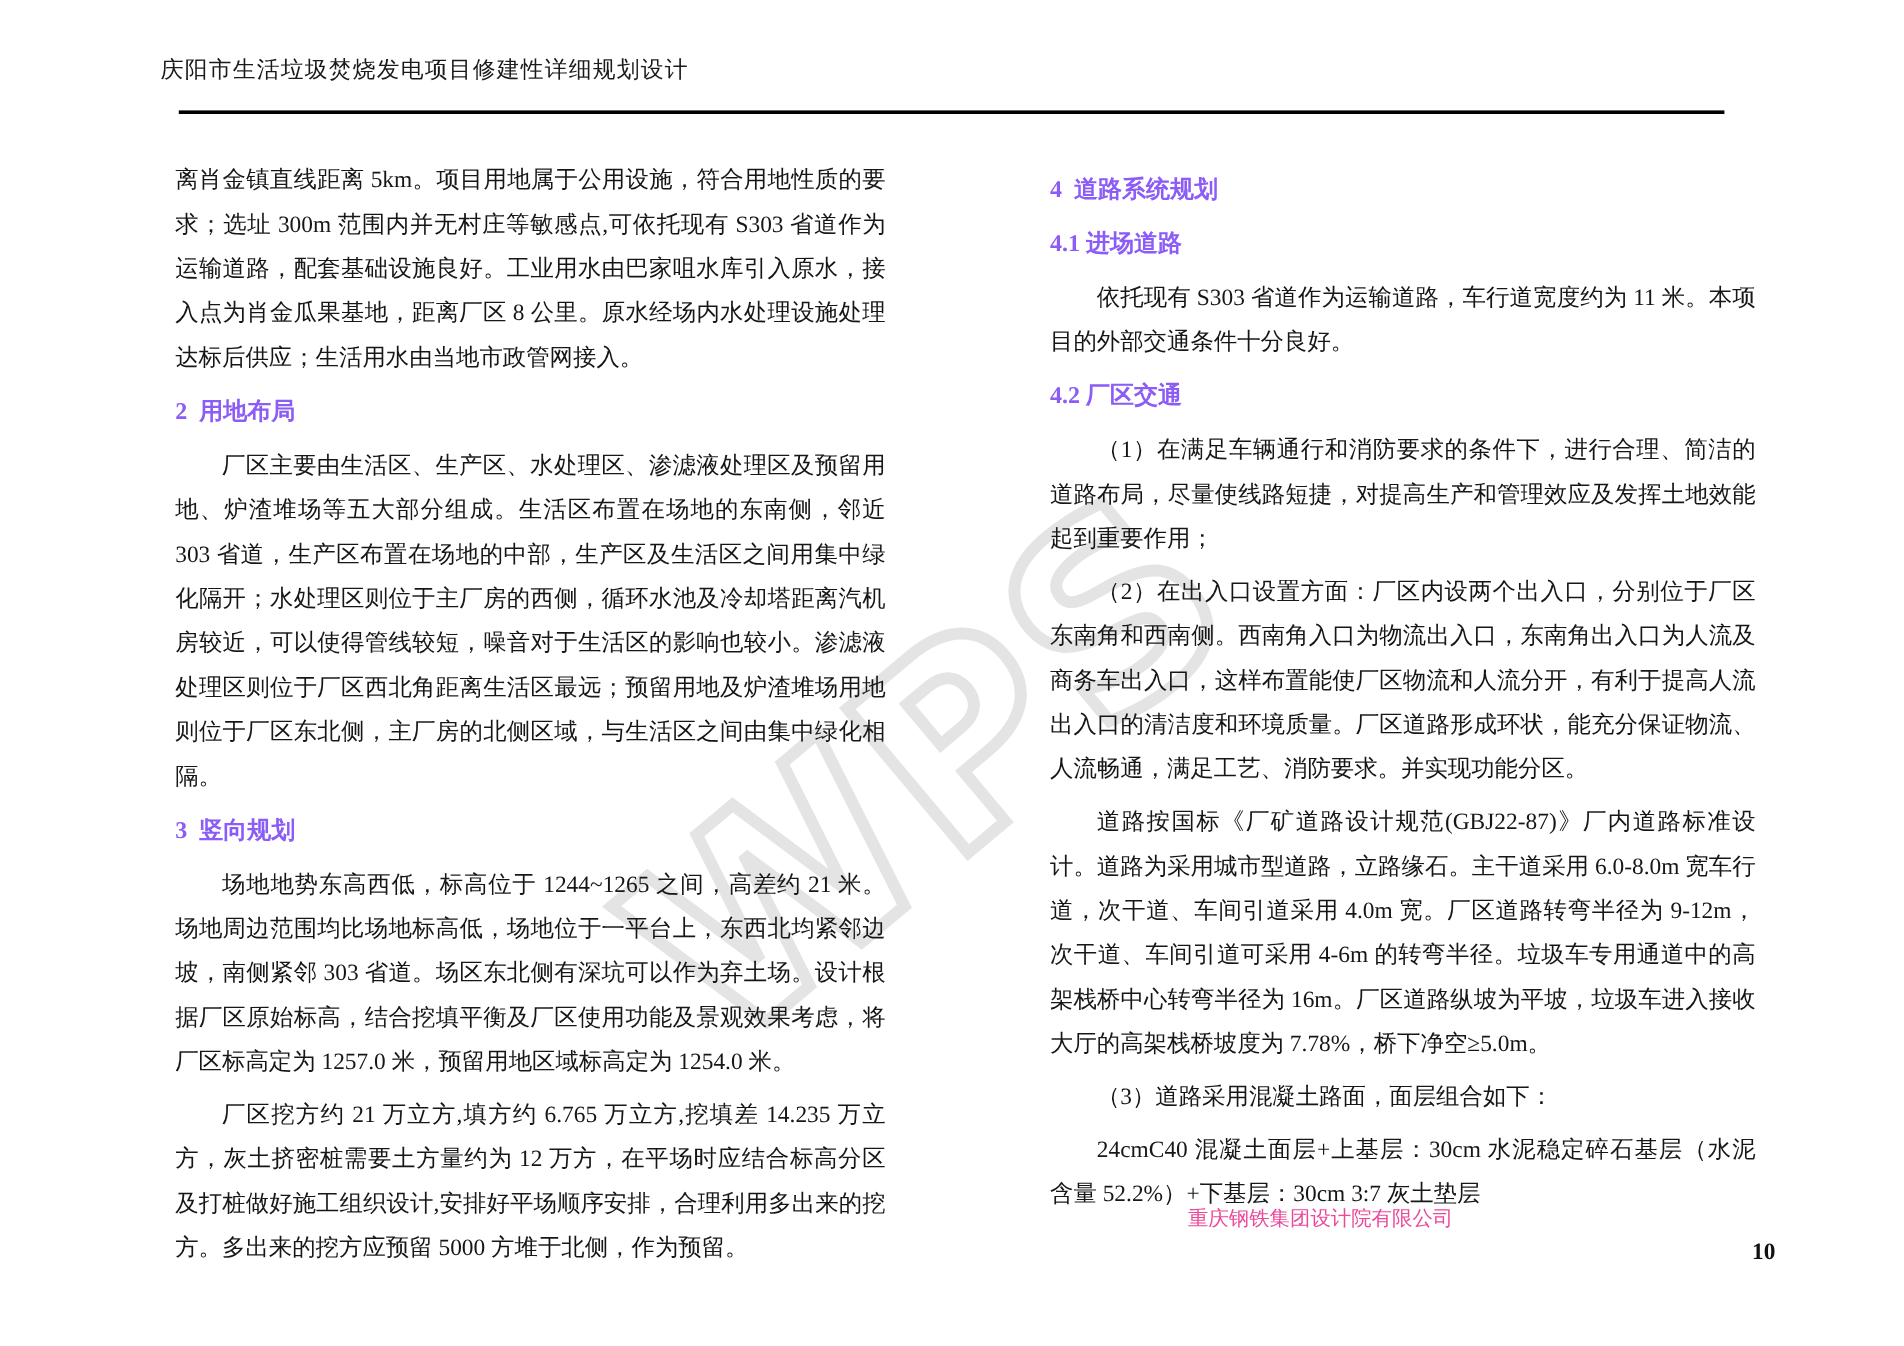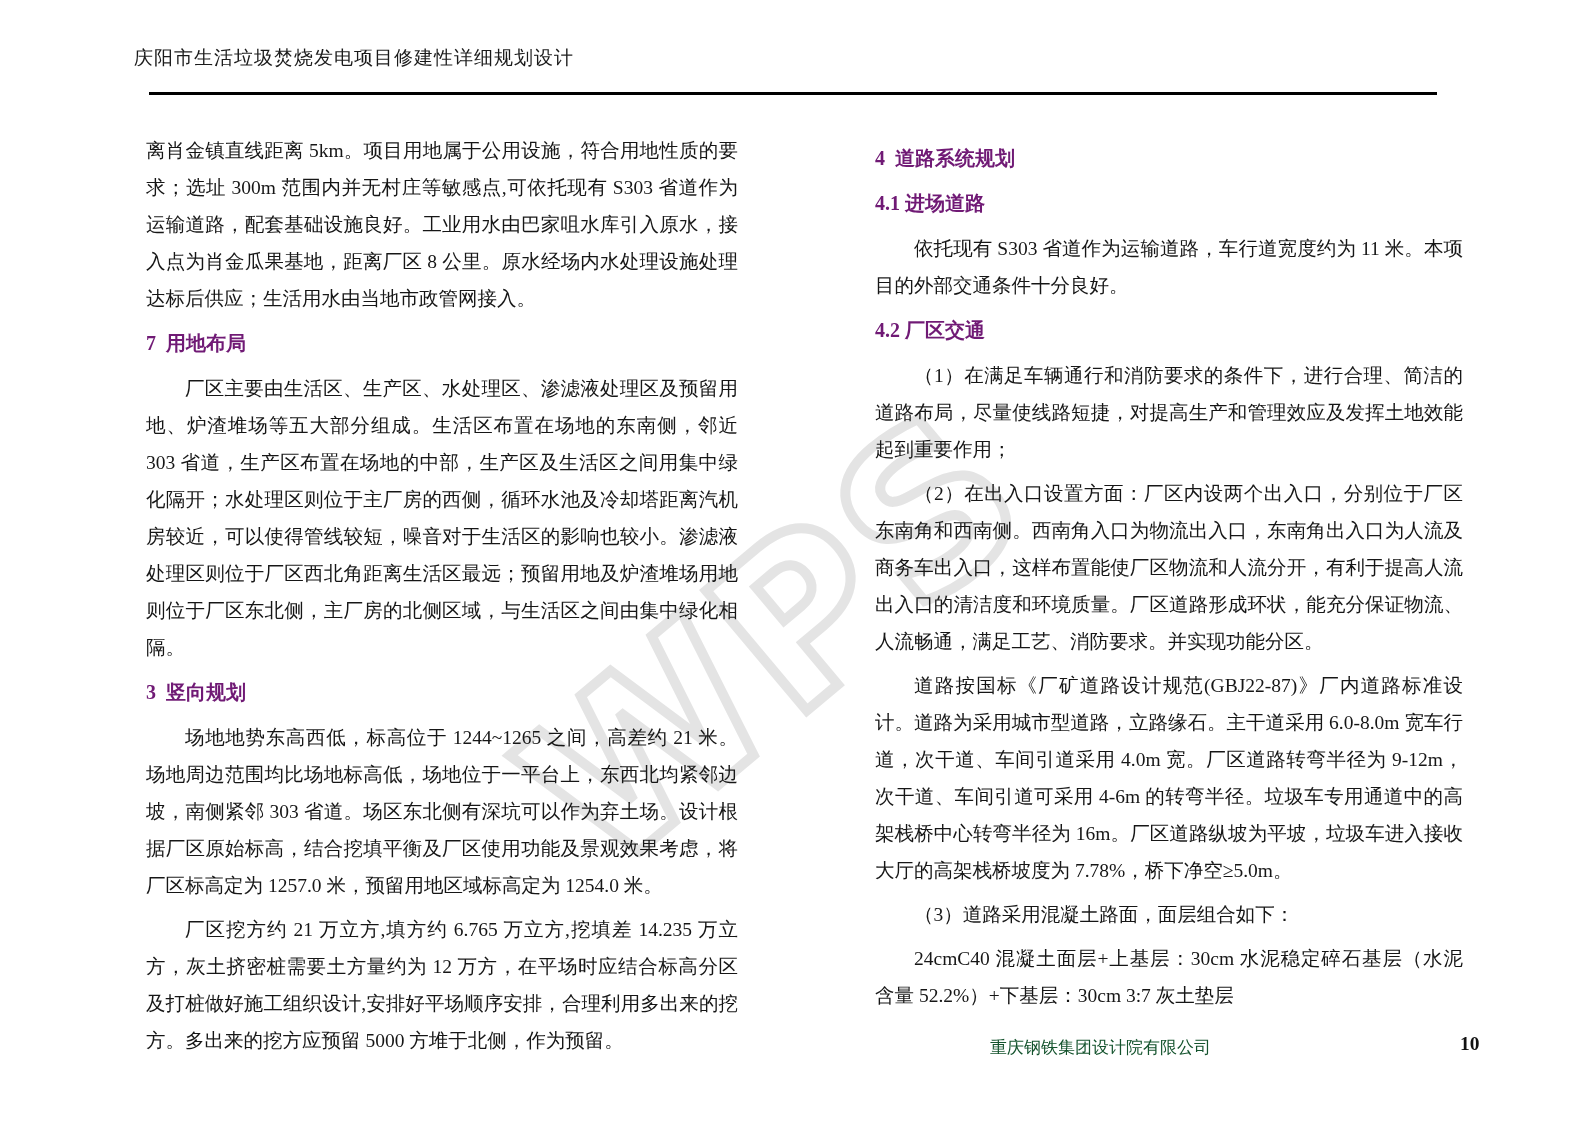--- a/index.html
+++ b/index.html
@@ -69,32 +69,32 @@
   .body-para {
     margin: 0 0 7px 0;
     text-indent: 2em;
   }
   .body-para.no-indent { text-indent: 0; }
 
   .sec-heading {
     margin: 8px 0 8px 0;
     font-weight: bold;
     font-size: 20px;
-    color: #701a75;
+    color: #8b5cf6;
     white-space: pre-wrap;
     text-align: left;
   }
 
   
   .footer-company {
     position: absolute;
     left: 990px;
-    top: 1036px;
+    top: 1004px;
     font-size: 17px;
-    color: #14532d;
+    color: #ec4899;
     z-index: 1;
     white-space: nowrap;
   }
   .footer-page-number {
     position: absolute;
     left: 1460px;
     top: 1033px;
     font-size: 19.5px;
     font-weight: bold;
     color: #111111;
@@ -106,21 +106,21 @@
 
 <div class="page">
 
   <div class="watermark">WPS</div>
 
   <div class="doc-header-title">庆阳市生活垃圾焚烧发电项目修建性详细规划设计</div>
   <div class="doc-header-rule"></div>
 
   <div class="col col-left">
     <p class="body-para no-indent">离肖金镇直线距离 5km。项目用地属于公用设施，符合用地性质的要求；选址 300m 范围内并无村庄等敏感点,可依托现有 S303 省道作为运输道路，配套基础设施良好。工业用水由巴家咀水库引入原水，接入点为肖金瓜果基地，距离厂区 8 公里。原水经场内水处理设施处理达标后供应；生活用水由当地市政管网接入。</p>
-    <h2 class="sec-heading">7  用地布局</h2>
+    <h2 class="sec-heading">2  用地布局</h2>
     <p class="body-para">厂区主要由生活区、生产区、水处理区、渗滤液处理区及预留用地、炉渣堆场等五大部分组成。生活区布置在场地的东南侧，邻近 303 省道，生产区布置在场地的中部，生产区及生活区之间用集中绿化隔开；水处理区则位于主厂房的西侧，循环水池及冷却塔距离汽机房较近，可以使得管线较短，噪音对于生活区的影响也较小。渗滤液处理区则位于厂区西北角距离生活区最远；预留用地及炉渣堆场用地则位于厂区东北侧，主厂房的北侧区域，与生活区之间由集中绿化相隔。</p>
     <h2 class="sec-heading">3  竖向规划</h2>
     <p class="body-para">场地地势东高西低，标高位于 1244~1265 之间，高差约 21 米。场地周边范围均比场地标高低，场地位于一平台上，东西北均紧邻边坡，南侧紧邻 303 省道。场区东北侧有深坑可以作为弃土场。设计根据厂区原始标高，结合挖填平衡及厂区使用功能及景观效果考虑，将厂区标高定为 1257.0 米，预留用地区域标高定为 1254.0 米。</p>
     <p class="body-para">厂区挖方约 21 万立方,填方约 6.765 万立方,挖填差 14.235 万立方，灰土挤密桩需要土方量约为 12 万方，在平场时应结合标高分区及打桩做好施工组织设计,安排好平场顺序安排，合理利用多出来的挖方。多出来的挖方应预留 5000 方堆于北侧，作为预留。</p>
   </div>
 
   <div class="col col-right">
     <h2 class="sec-heading">4  道路系统规划</h2>
     <h2 class="sec-heading">4.1 进场道路</h2>
     <p class="body-para">依托现有 S303 省道作为运输道路，车行道宽度约为 11 米。本项目的外部交通条件十分良好。</p>

